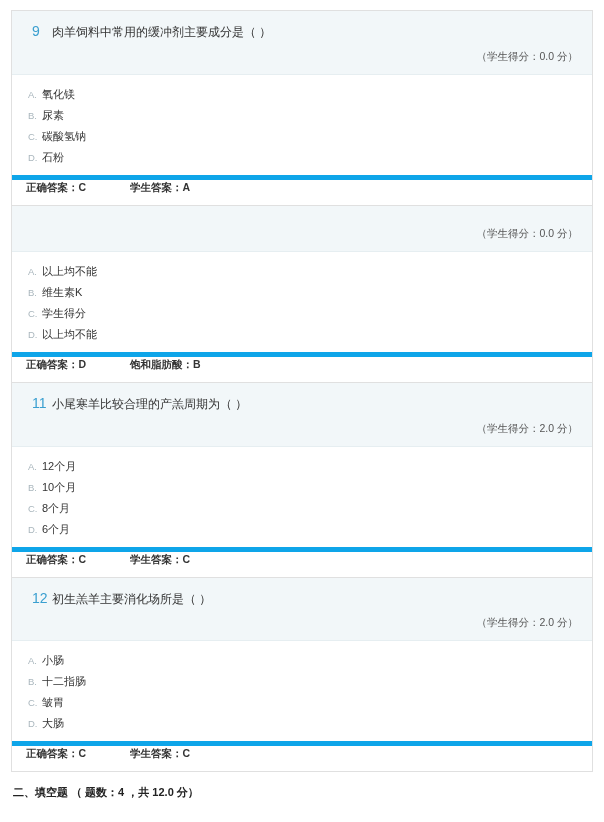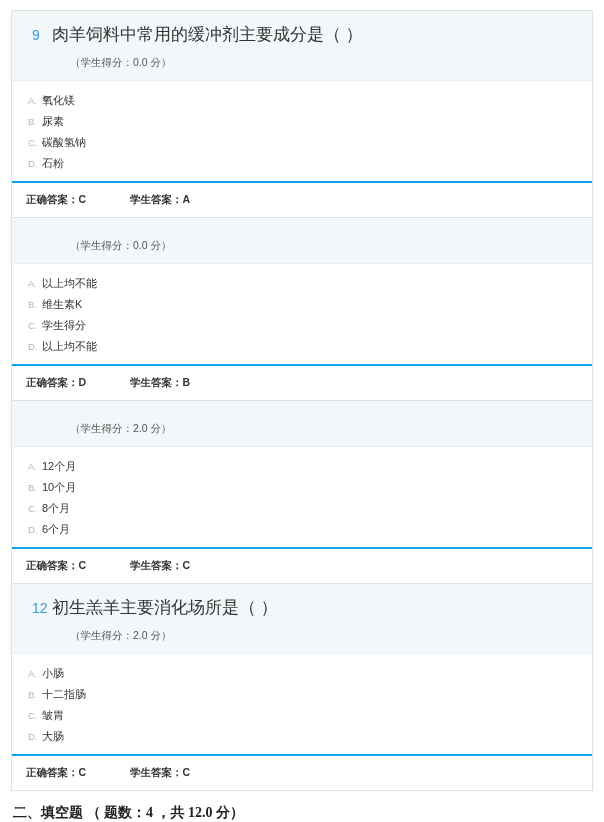--- a/index.html
+++ b/index.html
@@ -44,29 +44,30 @@
   .q-num {
     color: #3a9fd0;
     font-size: 14px;
     width: 26px;
     flex: 0 0 26px;
     text-align: left;
     padding-left: 6px;
     box-sizing: border-box;
   }
   .q-text {
-    font-size: 17px;
+    font-size: 12px;
     color: #333333;
     line-height: 1.4;
   }
   .q-score {
     font-size: 10.5px;
     color: #555555;
     margin-top: 9px;
     padding-left: 44px;
+    text-align: right;
   }
   .options {
     padding: 9px 0 7px 0;
   }
   .option-row {
     display: flex;
     align-items: baseline;
     padding: 3px 0 3px 0;
   }
   .opt-letter {
@@ -76,38 +77,37 @@
     flex: 0 0 30px;
     text-align: left;
     padding-left: 16px;
     box-sizing: border-box;
   }
   .opt-text {
     font-size: 11px;
     color: #333333;
   }
   .answer-row {
-    border-top: 2px solid #0ea5e9;
-    padding: 10px 0 10px 14px;
+    border-top: 5px solid #0ea5e9;
+    padding: 1px 0 10px 14px;
     font-size: 10.5px;
     font-weight: bold;
     color: #333333;
     display: flex;
     align-items: flex-end;
   }
   .answer-correct {
     margin-right: 44px;
   }
   .section-title {
     margin-top: 13px;
-    font-size: 14px;
+    font-size: 11px;
     font-weight: bold;
     color: #222222;
     padding-left: 2px;
-    font-family: Liberation Serif, serif;
   }
 </style>
 </head>
 <body>
 
 <div class="page">
 
   <div class="quiz-list">
 
     <div class="question-block">
@@ -159,26 +159,30 @@
           <div class="opt-letter">C.</div>
           <div class="opt-text">学生得分</div>
         </div>
         <div class="option-row">
           <div class="opt-letter">D.</div>
           <div class="opt-text">以上均不能</div>
         </div>
       </div>
       <div class="answer-row">
         <div class="answer-correct">正确答案：D</div>
-        <div class="answer-student">学生答案：B</div>
-      </div>
-    </div>
-
-    <div class="question-block">
-      <div class="q-head">
+        <div class="answer-student">饱和脂肪酸：B</div>
+      </div>
+    </div>
+
+    <div class="question-block">
+      <div class="q-head">
+        <div class="q-title-row">
+          <div class="q-num">11</div>
+          <div class="q-text">小尾寒羊比较合理的产羔周期为（  ）</div>
+        </div>
         <div class="q-score">（学生得分：2.0 分）</div>
       </div>
       <div class="options">
         <div class="option-row">
           <div class="opt-letter">A.</div>
           <div class="opt-text">12个月</div>
         </div>
         <div class="option-row">
           <div class="opt-letter">B.</div>
           <div class="opt-text">10个月</div>

